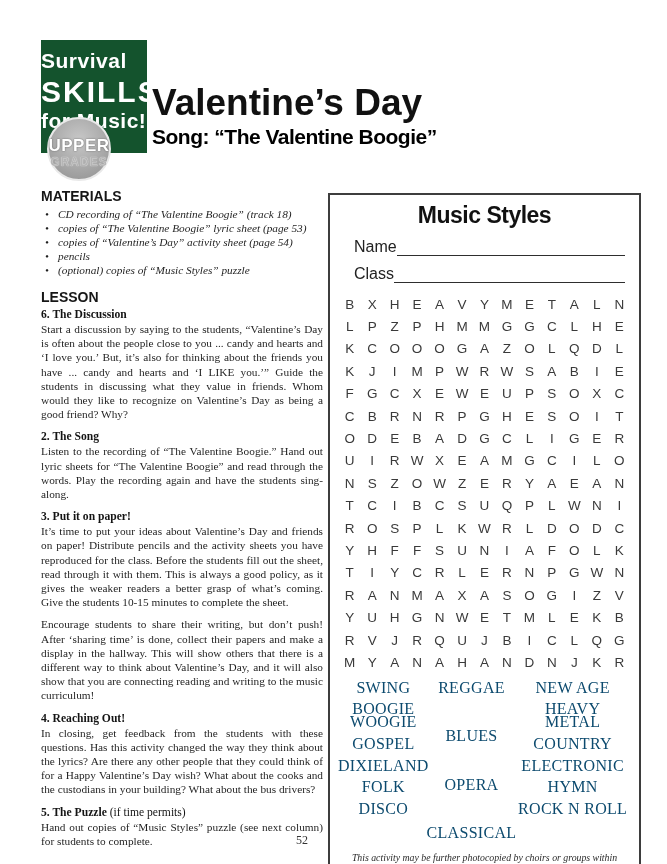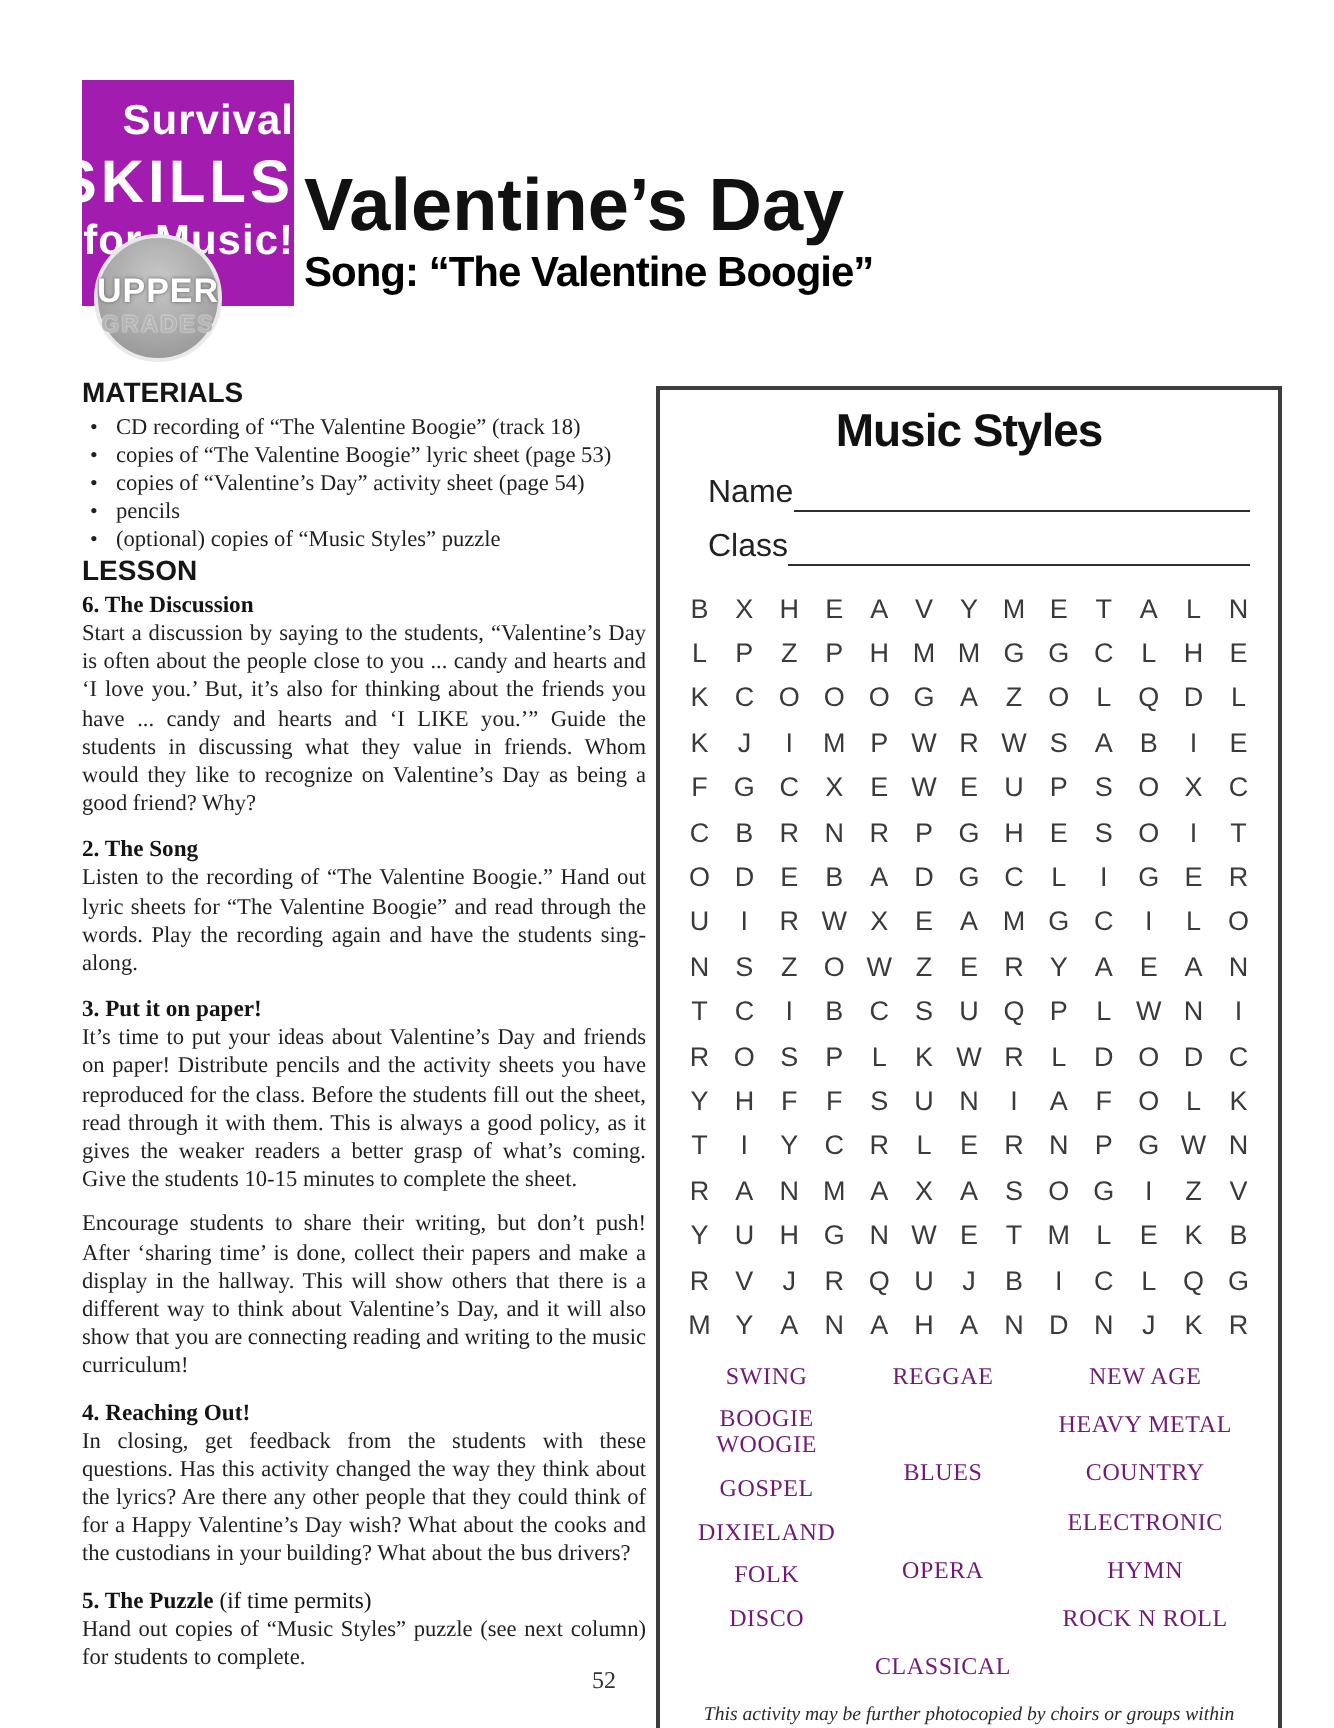--- a/index.html
+++ b/index.html
@@ -11,22 +11,22 @@
     background: #ffffff;
     font-family: "Liberation Serif", serif;
     color: #1f1f1f;
     overflow: hidden;
   }
 
   
   .logo-box {
     position: absolute; left: 41px; top: 40px;
     width: 106px; height: 113px;
-    background: #a21caf;
-    display: flex; flex-direction: column; align-items: flex-end;
+    background: #14532d;
+    display: flex; flex-direction: column; align-items: flex-start;
     padding-top: 9px;
   }
   .logo-box .l1, .logo-box .l2, .logo-box .l3 {
     font-family: "Liberation Sans", sans-serif;
     font-weight: bold; color: #ffffff; line-height: 1.18;
     letter-spacing: 0.5px;
   }
   .logo-box .l1 { font-size: 21px; }
   .logo-box .l2 { font-size: 30px; letter-spacing: 2px; }
   .logo-box .l3 { font-size: 21px; }
@@ -58,21 +58,21 @@
     font-family: "Liberation Sans", sans-serif; font-weight: bold;
     font-size: 21px; color: #000000; margin-top: 4px; letter-spacing: -0.5px;
   }
 
   
   .left-col { position: absolute; left: 41px; top: 188px; width: 282px; }
   .sec-heading {
     font-family: "Liberation Sans", sans-serif; font-weight: bold;
     font-size: 14px; color: #161616; letter-spacing: 0px; margin-bottom: 3px;
   }
-  .materials-list { list-style: none; margin-bottom: 0; }
+  .materials-list { list-style: none; margin-bottom: 12px; font-style: italic; }
   .materials-list li {
     font-size: 11.3px; line-height: 14px; color: #1f1f1f;
     padding-left: 17px; position: relative;
   }
   .materials-list li::before {
     content: "•"; position: absolute; left: 4px; top: 0; font-size: 11px;
   }
   .lesson-section { margin-bottom: 9px; }
   .lesson-title { font-size: 11.6px; font-weight: bold; line-height: 14px; color: #141414; }
   .lesson-title .suffix { font-weight: normal; }
@@ -120,21 +120,21 @@
     display: flex; margin: 8px 10px 0 10px; flex: 0 0 auto; height: 134px;
   }
   .word-col {
     display: flex; flex-direction: column; justify-content: space-between;
     align-items: center; text-align: center;
   }
   .word-col.c1 { width: 30%; }
   .word-col.c2 { width: 31%; gap: 36px; }
   .word-col.c3 { width: 39%; }
   .word-item {
-    font-size: 12px; color: #701a75; line-height: 12.5px;
+    font-size: 16px; color: #0c4a6e; line-height: 12.5px;
     white-space: pre-line; letter-spacing: 0.3px;
   }
 
   .fine-print {
     font-style: italic; font-size: 9.8px; line-height: 12px;
     color: #2a2a2a; text-align: center;
     margin: auto 18px 10px 18px;
   }
 
   .page-number {

